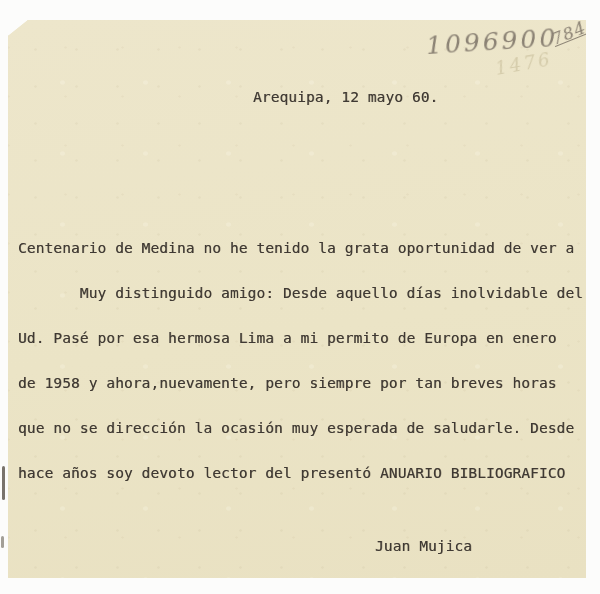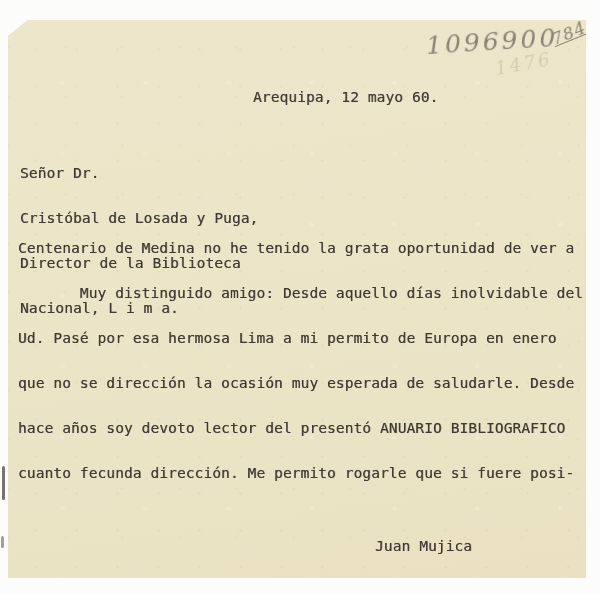--- a/index.html
+++ b/index.html
@@ -107,34 +107,28 @@
   <div class="paper">
 
     <div class="pencil pencil-main">1096900</div>
 
     <div class="pencil pencil-corner">784</div>
 
     <div class="pencil pencil-faint">1476</div>
 
     <div class="typed dateline">Arequipa, 12 mayo 60.</div>
 
-    <div class="typed recipient">
-      <div class="line">Señor Dr.</div>
-      <div class="line">Cristóbal de Losada y Puga,</div>
-      <div class="line">Director de la Biblioteca</div>
-      <div class="line">Nacional, L i m a.</div>
-    </div>
 
     <div class="typed body-par">
       <div class="line">Centenario de Medina no he tenido la grata oportunidad de ver a</div>
       <div class="line">       Muy distinguido amigo: Desde aquello días inolvidable del</div>
       <div class="line">Ud. Pasé por esa hermosa Lima a mi permito de Europa en enero</div>
+      <div class="line">de 1958 y ahora,nuevamente, pero siempre por tan breves horas</div>
       <div class="line">que no se dirección la ocasión muy esperada de saludarle. Desde</div>
       <div class="line">hace años soy devoto lector del presentó ANUARIO BIBLIOGRAFICO</div>
-      <div class="line">cuanto fecunda dirección. Me permito rogarle que si fuere posi-</div>
       
       
       
       
       
       
       
       
       
       

